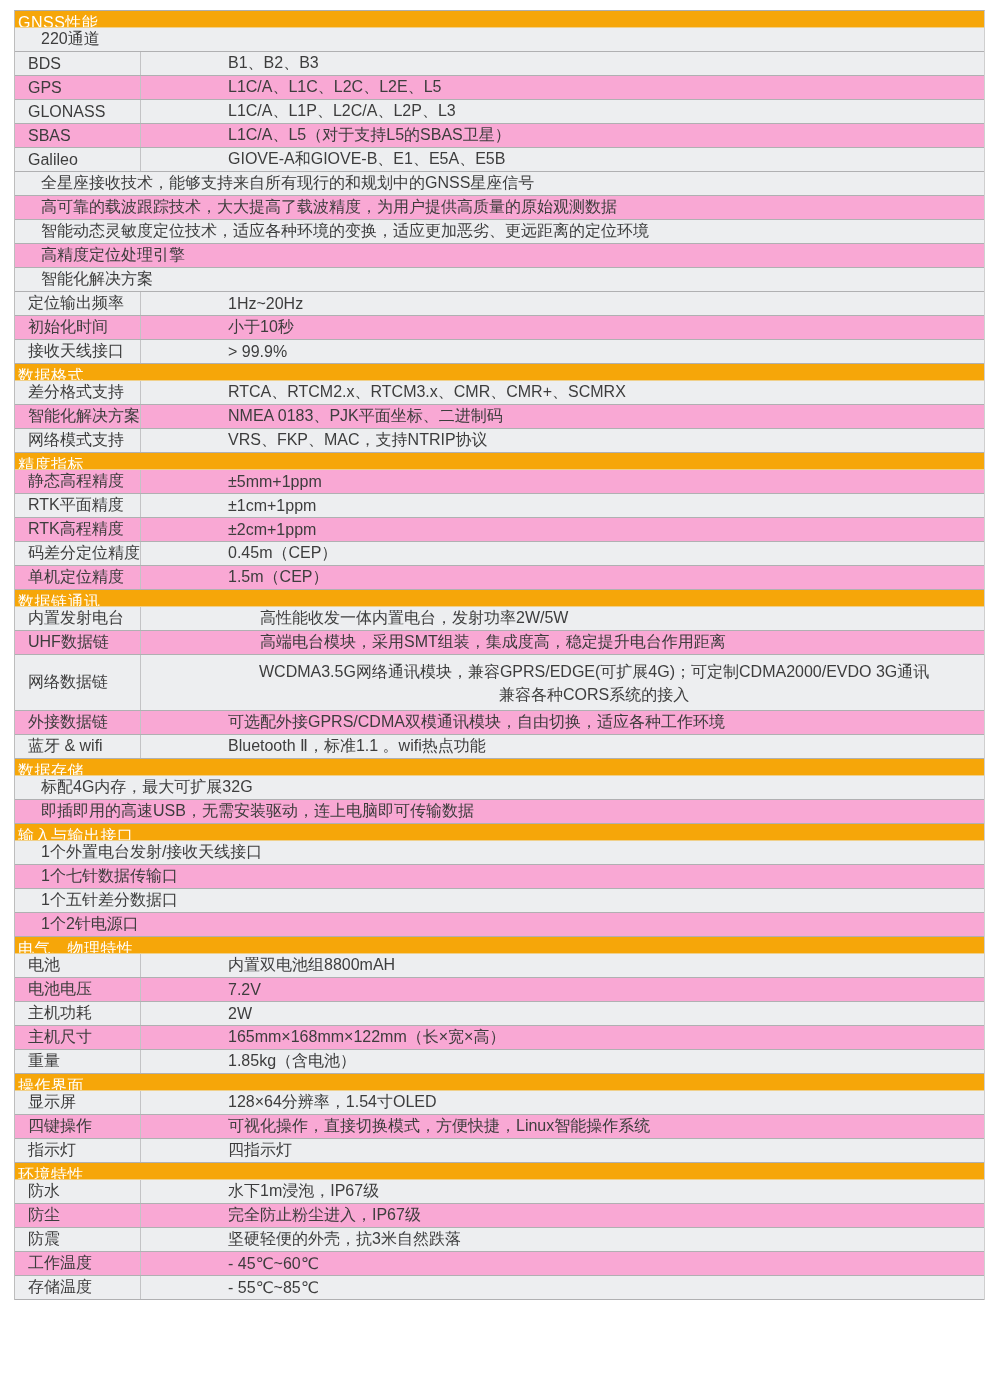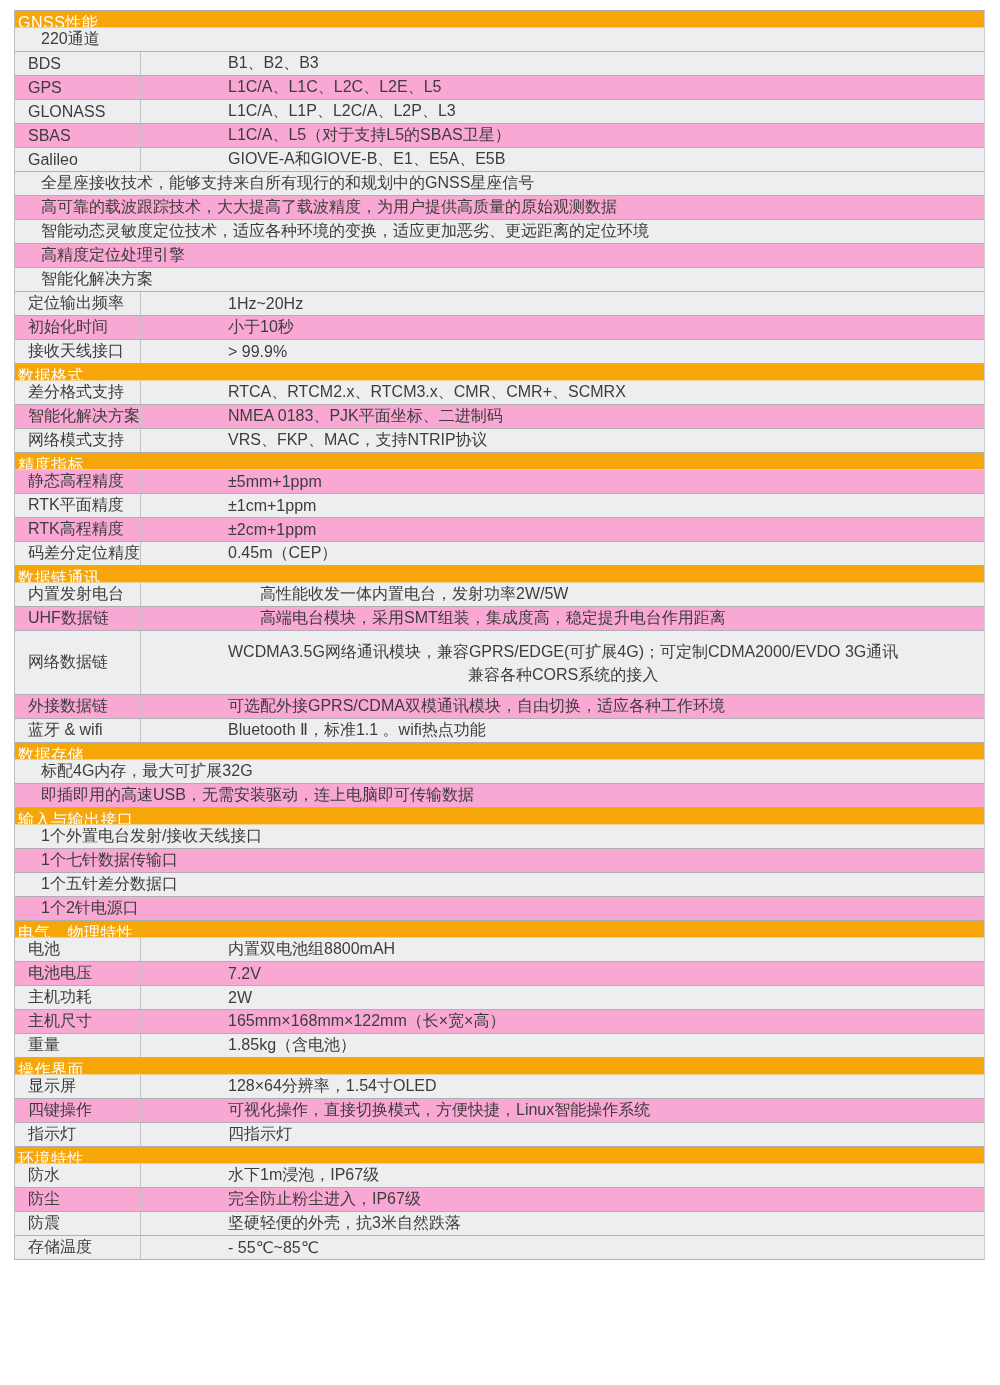--- a/index.html
+++ b/index.html
@@ -31,21 +31,21 @@
     overflow: hidden; white-space: nowrap;
   }
   .row {
     display: flex; align-items: stretch;
     height: 24px;
     background: #f9a8d4;
     border-bottom: 1px solid var(--row-border, #b0b0b2);
     font-size: 16px;
   }
   .row.shaded { background: var(--row-shaded, #EDEEF0); }
-  .row.tall { height: 64px; }
+  .row.tall { height: 56px; gap: 31px; }
   .cell { display: flex; align-items: center; overflow: hidden; }
   .cell.label {
     flex: none; width: 126px;
     padding-left: 13px;
     border-right: 1px solid #c3c3c5;
     white-space: nowrap;
   }
   .cell.value {
     flex: 1 1 auto;
     padding-left: 87px; padding-right: 20px;
@@ -137,20 +137,24 @@
       <div class="cell value">±1cm+1ppm</div>
     </div>
     <div class="row">
       <div class="cell label">RTK高程精度</div>
       <div class="cell value">±2cm+1ppm</div>
     </div>
     <div class="row shaded">
       <div class="cell label">码差分定位精度</div>
       <div class="cell value">0.45m（CEP）</div>
     </div>
+    <div class="row">
+      <div class="cell label">单机定位精度</div>
+      <div class="cell value">1.5m（CEP）</div>
+    </div>
     <div class="sec-header">数据链通讯</div>
     <div class="row shaded">
       <div class="cell label">内置发射电台</div>
       <div class="cell value indent">高性能收发一体内置电台，发射功率2W/5W</div>
     </div>
     <div class="row">
       <div class="cell label">UHF数据链</div>
       <div class="cell value indent">高端电台模块，采用SMT组装，集成度高，稳定提升电台作用距离</div>
     </div>
     <div class="row shaded tall">
@@ -226,17 +230,21 @@
       <div class="cell value">水下1m浸泡，IP67级</div>
     </div>
     <div class="row">
       <div class="cell label">防尘</div>
       <div class="cell value">完全防止粉尘进入，IP67级</div>
     </div>
     <div class="row shaded">
       <div class="cell label">防震</div>
       <div class="cell value">坚硬轻便的外壳，抗3米自然跌落</div>
     </div>
+    <div class="row">
+      <div class="cell label">工作温度</div>
+      <div class="cell value">- 45℃~60℃</div>
+    </div>
     <div class="row shaded">
       <div class="cell label">存储温度</div>
       <div class="cell value">- 55℃~85℃</div>
     </div>
   </div>
 
 </body></html>

